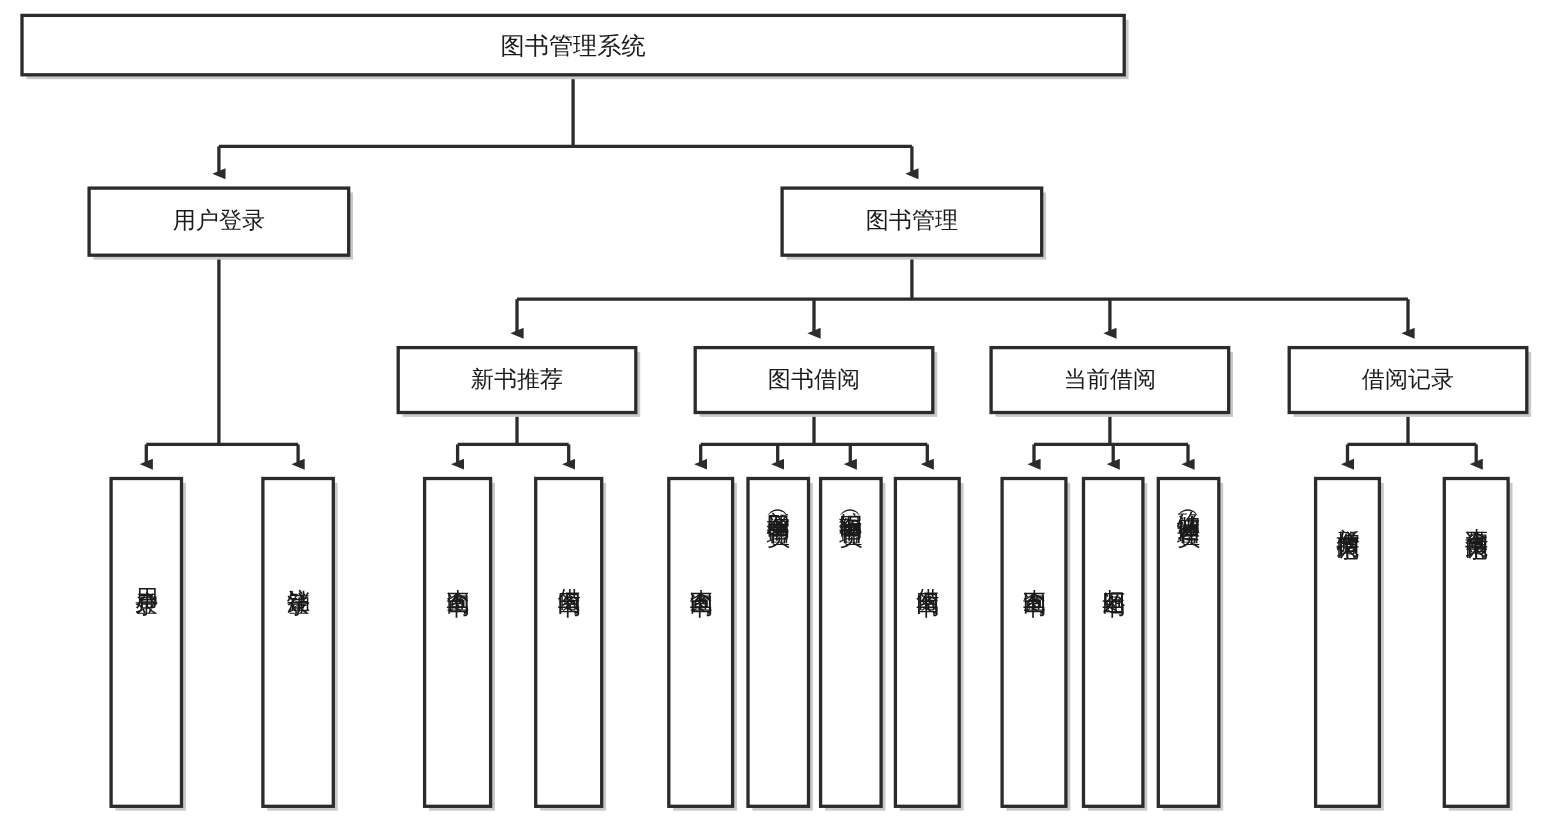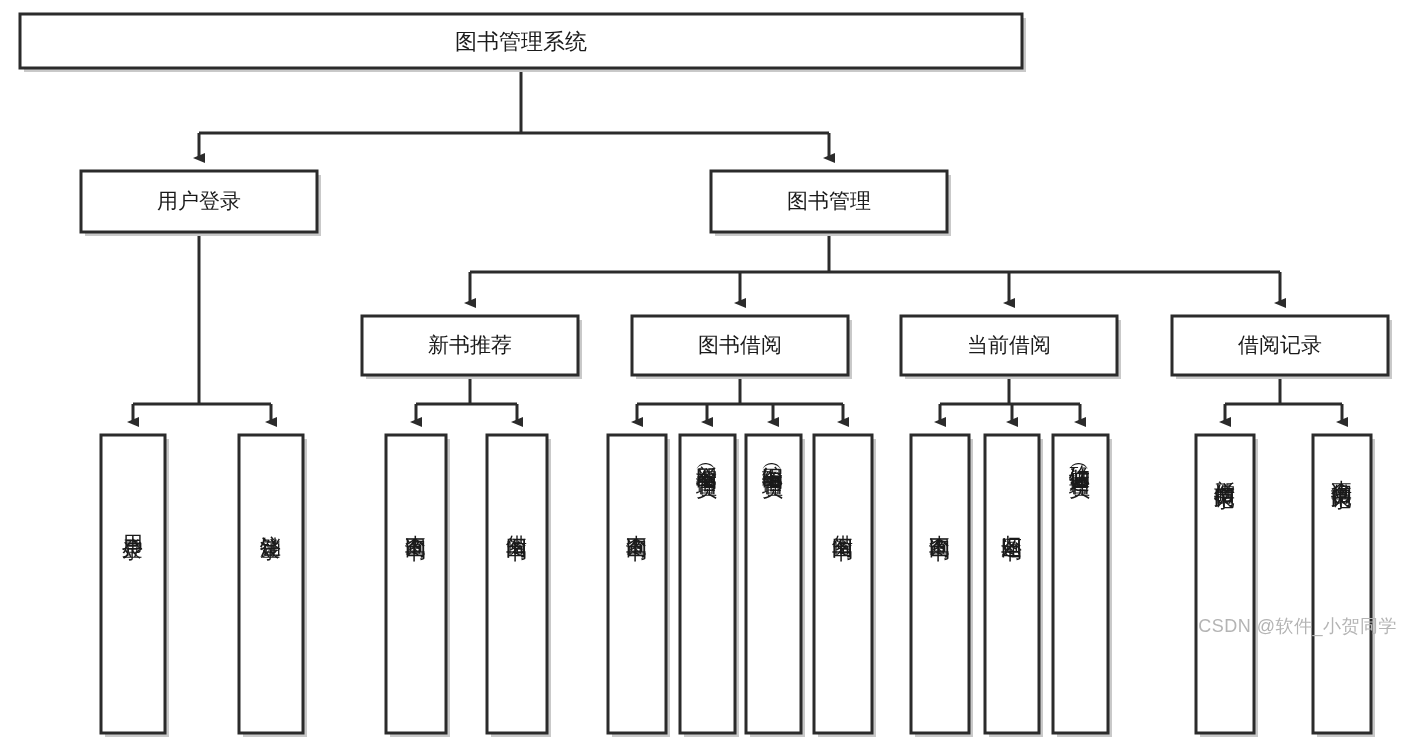--- a/index.html
+++ b/index.html
@@ -255,15 +255,14 @@
   <div class="leaf-label" style="left:940px; top:518px;">查询图书</div>
 
   <div class="leaf-label" style="left:1012px; top:518px;">归还图书</div>
 
   <div class="leaf-label" style="left:1080px; top:448px;">确认归还（管理员）</div>
 
   <div class="leaf-label" style="left:1225px; top:463px;">新增借阅记录</div>
 
   <div class="leaf-label" style="left:1342px; top:463px;">查询借阅记录</div>
 
-  <div class="watermark">CSDN @软件_小贺同学</div>
 
 </div>
 
 </body></html>

